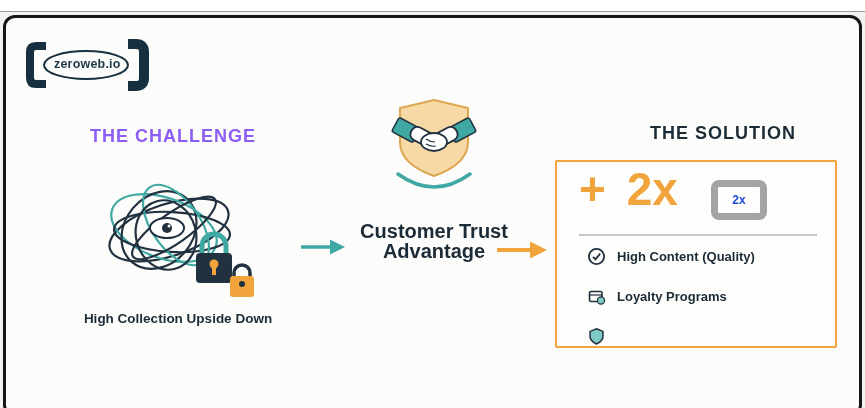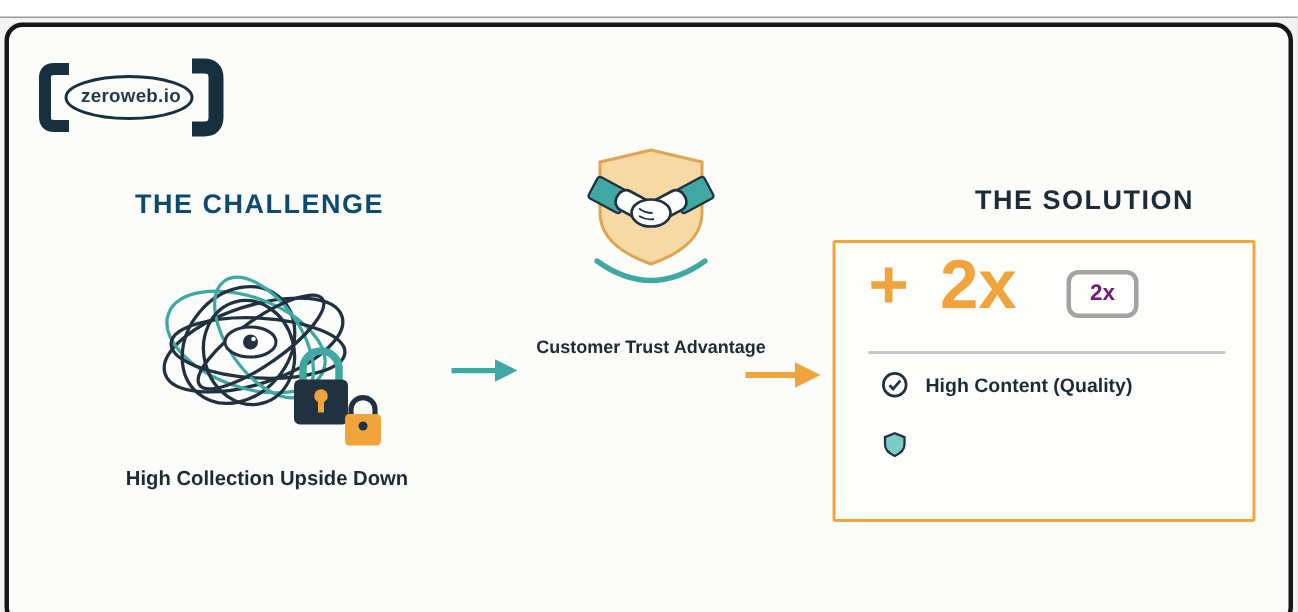--- a/index.html
+++ b/index.html
@@ -5,45 +5,45 @@
   html,body{margin:0;padding:0;background:#ffffff;font-family:"Liberation Sans",sans-serif;}
   .page{position:relative;width:865px;height:408px;background:#f2f2f2;overflow:hidden;outline:1px solid #9a9a9a;margin-top:12px;}
   .frame{position:absolute;inset:3px;background:#fcfcfb;border:3px solid #161616;border-radius:12px;}
 
   
   .logo{position:absolute;left:18px;top:20px;width:130px;height:54px;}
   .logo-text{position:absolute;left:30px;top:19px;font-size:12.5px;font-weight:bold;color:#1d3a4a;letter-spacing:0.2px;}
 
   
   .challenge-title{position:absolute;left:57px;top:108px;width:220px;text-align:center;
-    font-size:18px;font-weight:bold;letter-spacing:1px;color:#0c4a6e;}
+    font-size:18px;font-weight:bold;letter-spacing:1px;color:#8b5cf6;}
   .scribble{position:absolute;left:78px;top:142px;width:185px;height:150px;}
   .challenge-caption{position:absolute;left:42px;top:293px;width:260px;text-align:center;
     font-size:13.5px;font-weight:bold;color:#1c2b36;}
 
   
   .handshake{position:absolute;left:368px;top:76px;width:120px;height:104px;}
-  .trust-text{position:absolute;width:176px;text-align:center;font-size:12px;font-weight:bold;
+  .trust-text{position:absolute;width:176px;text-align:center;font-size:20px;font-weight:bold;
     color:#1c2b36;line-height:20px;}
   .customer-trust{left:340px;top:203px;}
   .competitor-trust{left:340px;top:285px;}
   .arrow{position:absolute;}
   .arrow-teal{left:294px;top:220px;}
   .arrow-orange{left:490px;top:222px;}
 
   
   .solution-title{position:absolute;left:590px;top:105px;width:200px;text-align:right;
     font-size:18px;font-weight:bold;letter-spacing:1px;color:#1c2b36;}
   .solution-box{position:absolute;left:549px;top:142px;width:282px;height:188px;
     border:2px solid #f2a43c;border-radius:2px;background:#fdfdfc;box-sizing:border-box;}
   .multiplier{position:absolute;left:22px;top:0px;font-size:46px;font-weight:bold;
     color:#f2a43c;word-spacing:8px;}
   .badge-2x{position:absolute;left:154px;top:18px;min-width:28px;height:26px;line-height:26px;
-    text-align:center;padding:0 7px;border:3px solid #a3a3a3;border-radius:8px;
-    font-size:15px;font-weight:bold;color:#701a75;}
+    text-align:center;padding:0 7px;border:7px solid #a3a3a3;border-radius:8px;
+    font-size:12px;font-weight:bold;color:#1d4ed8;}
   .divider{position:absolute;left:22px;right:18px;top:72px;border-top:2px solid #c3c8cc;}
   .sol-list{position:absolute;left:30px;top:84px;display:flex;flex-direction:column;gap:20px;}
   .sol-row{display:flex;align-items:center;gap:11px;height:20px;}
   .sol-row .icon{width:19px;height:19px;flex:0 0 19px;}
   .sol-label{font-size:13px;font-weight:bold;color:#1c2b36;white-space:nowrap;}
 </style>
 </head>
 <body>
 
 <div class="page">
@@ -124,20 +124,28 @@
       <div class="sol-list">
         <div class="sol-row">
           <svg class="icon" viewBox="0 0 19 19">
             <circle cx="9.5" cy="9.5" r="7.6" fill="none" stroke="#22313f" stroke-width="1.8"></circle>
             <path d="M6,9.8 l2.4,2.5 l4.8,-5.6" fill="none" stroke="#22313f" stroke-width="1.8"></path>
           </svg>
           <span class="sol-label">High Content (Quality)</span>
         </div>
         <div class="sol-row">
           <svg class="icon" viewBox="0 0 19 19">
+            <rect x="2.5" y="4.5" width="12.5" height="10" rx="1.5" fill="none" stroke="#22313f" stroke-width="1.6"></rect>
+            <line x1="2.5" y1="8" x2="15" y2="8" stroke="#22313f" stroke-width="1.2"></line>
+            <circle cx="14" cy="13.5" r="3.6" fill="#7ecac4" stroke="#22313f" stroke-width="1.2"></circle>
+          </svg>
+          <span class="sol-label">Loyalty Programs</span>
+        </div>
+        <div class="sol-row">
+          <svg class="icon" viewBox="0 0 19 19">
             <path d="M9.5,1.8 L16,4.4 V9.3 Q16,14 9.5,17 Q3,14 3,9.3 V4.4 Z" fill="#7ecac4" stroke="#22313f" stroke-width="1.5"></path>
           </svg>
         </div>
       </div>
     </div>
 
   </div>
 </div>
 
 </body></html>

